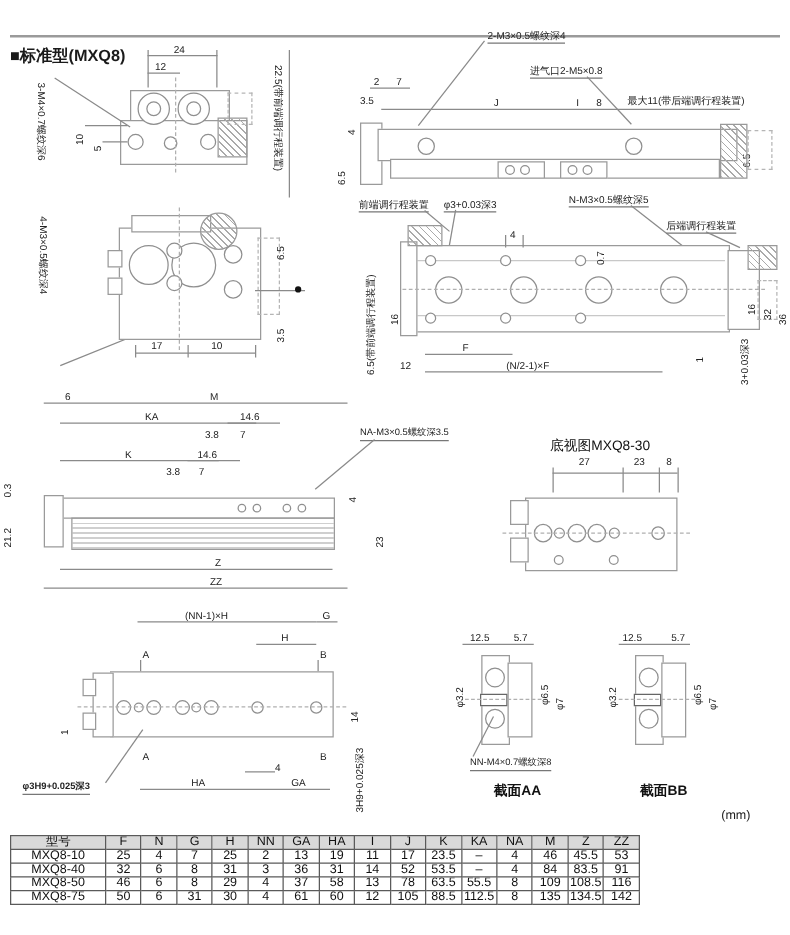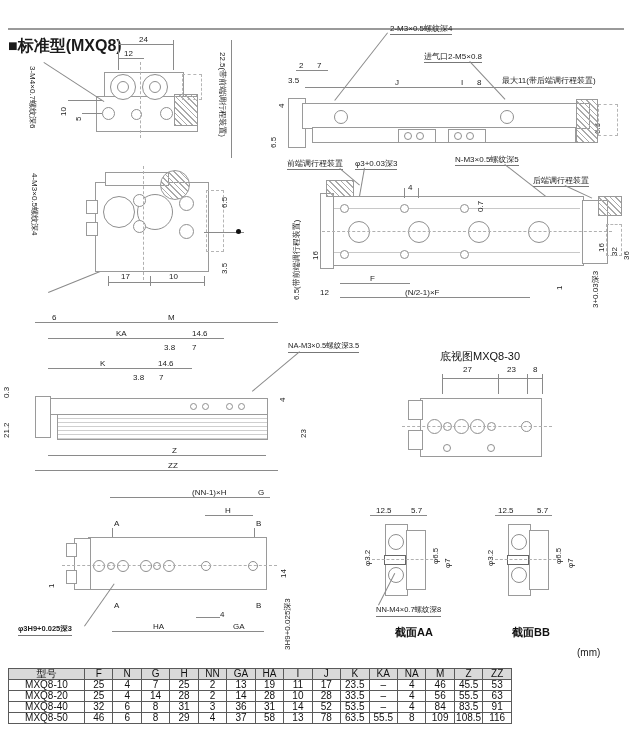--- a/index.html
+++ b/index.html
@@ -19,21 +19,21 @@
          background:repeating-linear-gradient(45deg,#aaa 0,#aaa 1px,transparent 1px,transparent 4px);}
   .leader{position:absolute;height:1px;background:#8a8a8a;transform-origin:0 0;}
   .dashv{position:absolute;width:0;border-left:1px dashed #b0b0b0;}
   .dashh{position:absolute;height:0;border-top:1px dashed #b0b0b0;}
   .dot{position:absolute;background:#111;border-radius:50%;}
   .stripes{position:absolute;border:1px solid #9a9a9a;
            background:repeating-linear-gradient(180deg,#fff 0,#fff 3px,#cfcfcf 3px,#cfcfcf 4px);}
   .header-bar{position:absolute;left:8px;top:6px;width:182px;height:22px;background:#141414;}
   .header-bar span{display:block;color:#fff;font-size:13px;font-weight:bold;line-height:22px;padding-left:10px;}
   .header-rule{position:absolute;left:8px;top:28px;width:616px;height:2px;background:#9a9a9a;}
-  .subtitle{position:absolute;left:8px;top:36px;font-size:16px;font-weight:bold;}
+  .subtitle{position:absolute;left:8px;top:36px;font-size:13px;font-weight:bold;}
   .viewtitle{position:absolute;font-size:11px;color:#111;}
   .seccap{position:absolute;font-size:11px;font-weight:bold;color:#111;}
   .units{position:absolute;left:577px;top:647px;font-size:10px;}
   table.dims{position:absolute;left:8px;top:668px;width:504px;border-collapse:collapse;
              font-size:10px;color:#111;table-layout:fixed;}
   table.dims th,table.dims td{border:1px solid #5a5a5a;text-align:center;padding:0;
              height:10px;line-height:10px;font-weight:normal;overflow:hidden;}
   table.dims th{background:#d9d9d9;}
   table.dims col.model{width:76px;}
 </style>
@@ -234,21 +234,21 @@
     <div class="circ" style="left:470px;top:419px;width:13px;height:13px;"></div>
     <div class="circ" style="left:487px;top:422px;width:7px;height:7px;"></div>
     <div class="circ" style="left:521px;top:421px;width:9px;height:9px;"></div>
     <div class="circ" style="left:443px;top:444px;width:6px;height:6px;"></div>
     <div class="circ" style="left:487px;top:444px;width:6px;height:6px;"></div>
     <div class="dashh" style="left:402px;top:426px;width:150px;"></div>
   </div>
 
   <div>
     <div class="hl" style="left:110px;top:497px;width:143px;"></div>
-    <span class="lbl" style="left:148px;top:489px;margin-left:44px;">(NN-1)×H</span>
+    <span class="lbl" style="left:148px;top:489px;">(NN-1)×H</span>
     <div class="hl" style="left:253px;top:497px;width:17px;"></div>
     <span class="lbl" style="left:258px;top:489px;">G</span>
     <div class="hl" style="left:205px;top:515px;width:48px;"></div>
     <span class="lbl" style="left:225px;top:507px;">H</span>
     <span class="lbl" style="left:114px;top:520px;">A</span>
     <div class="vl" style="left:112px;top:528px;height:10px;"></div>
     <span class="lbl" style="left:256px;top:520px;">B</span>
     <div class="vl" style="left:254px;top:528px;height:10px;"></div>
     <div class="box" style="left:88px;top:537px;width:177px;height:51px;"></div>
     <div class="box" style="left:74px;top:538px;width:15px;height:50px;"></div>
@@ -366,38 +366,20 @@
           <td>11</td>
           <td>17</td>
           <td>23.5</td>
           <td>–</td>
           <td>4</td>
           <td>46</td>
           <td>45.5</td>
           <td>53</td>
         </tr>
         <tr>
-          <td>MXQ8-20</td>
-          <td>25</td>
-          <td>4</td>
-          <td>14</td>
-          <td>28</td>
-          <td>2</td>
-          <td>14</td>
-          <td>28</td>
-          <td>10</td>
-          <td>28</td>
-          <td>33.5</td>
-          <td>–</td>
-          <td>4</td>
-          <td>56</td>
-          <td>55.5</td>
-          <td>63</td>
-        </tr>
-        <tr>
           <td>MXQ8-40</td>
           <td>32</td>
           <td>6</td>
           <td>8</td>
           <td>31</td>
           <td>3</td>
           <td>36</td>
           <td>31</td>
           <td>14</td>
           <td>52</td>
@@ -419,16 +401,34 @@
           <td>58</td>
           <td>13</td>
           <td>78</td>
           <td>63.5</td>
           <td>55.5</td>
           <td>8</td>
           <td>109</td>
           <td>108.5</td>
           <td>116</td>
         </tr>
+        <tr>
+          <td>MXQ8-75</td>
+          <td>50</td>
+          <td>6</td>
+          <td>31</td>
+          <td>30</td>
+          <td>4</td>
+          <td>61</td>
+          <td>60</td>
+          <td>12</td>
+          <td>105</td>
+          <td>88.5</td>
+          <td>112.5</td>
+          <td>8</td>
+          <td>135</td>
+          <td>134.5</td>
+          <td>142</td>
+        </tr>
       </tbody>
   </table>
 
 </div>
 
 </body></html>

